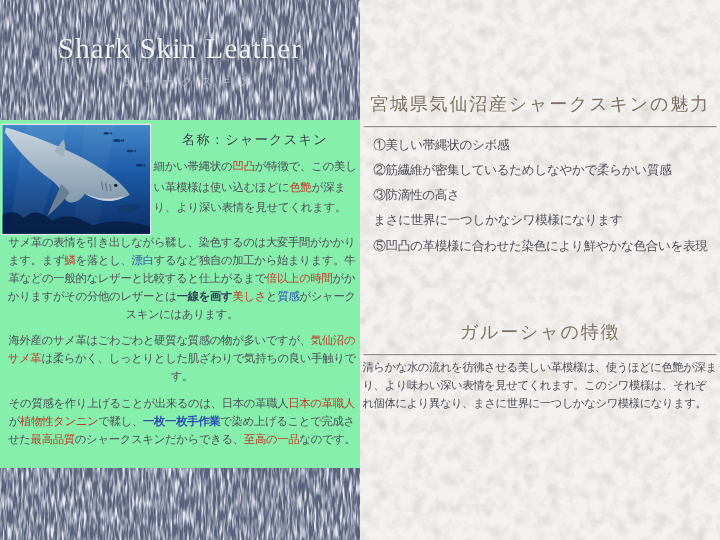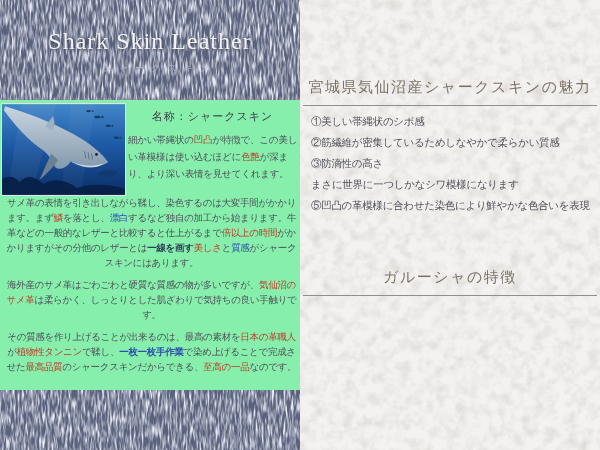--- a/index.html
+++ b/index.html
@@ -143,34 +143,35 @@
       </svg>
     </div>
 
     <div class="name-label">名称：シャークスキン</div>
 
     <div class="intro"><span>細かい帯縄状の</span><span class="seg-r">凹凸</span><span>が特徴で、この美しい革模様は使い込むほどに</span><span class="seg-r">色艶</span><span>が深まり、より深い表情を見せてくれます。</span></div>
 
     <div class="paras">
       <p><span>サメ革の表情を引き出しながら鞣し、染色するのは大変手間がかかります。まず</span><span class="seg-r">鱗</span><span>を落とし、</span><span class="seg-b">漂白</span><span>するなど独自の加工から始まります。牛革などの一般的なレザーと比較すると仕上がるまで</span><span class="seg-r">倍以上の時間</span><span>がかかりますがその分他のレザーとは</span><span class="seg-B">一線を画す</span><span class="seg-r">美しさ</span><span>と</span><span class="seg-b">質感</span><span>がシャークスキンにはあります。</span></p>
       <p><span>海外産のサメ革はごわごわと硬質な質感の物が多いですが、</span><span class="seg-r">気仙沼のサメ革</span><span>は柔らかく、しっとりとした肌ざわりで気持ちの良い手触りです。</span></p>
-      <p><span>その質感を作り上げることが出来るのは、最高の素材を</span><span class="seg-r">日本の革職人</span><span>が</span><span class="seg-r">植物性タンニン</span><span>で鞣し、</span><span class="seg-b seg-B">一枚一枚手作業</span><span>で染め上げることで完成させた</span><span class="seg-r">最高品質</span><span>のシャークスキンだからできる、</span><span class="seg-r">至高の一品</span><span>なのです。</span></p>
+      <p><span>その質感を作り上げることが出来るのは、日本の革職人</span><span class="seg-r">日本の革職人</span><span>が</span><span class="seg-r">植物性タンニン</span><span>で鞣し、</span><span class="seg-b seg-B">一枚一枚手作業</span><span>で染め上げることで完成させた</span><span class="seg-r">最高品質</span><span>のシャークスキンだからできる、</span><span class="seg-r">至高の一品</span><span>なのです。</span></p>
     </div>
   </div>
 
   <div class="right-panel">
     <h2 class="r-head r-head1">宮城県気仙沼産シャークスキンの魅力</h2>
     <div class="rule rule1"></div>
 
     <ul class="features">
       <li>①美しい帯縄状のシボ感</li>
       <li>②筋繊維が密集しているためしなやかで柔らかい質感</li>
       <li>③防滴性の高さ</li>
       <li>まさに世界に一つしかなシワ模様になります</li>
       <li>⑤凹凸の革模様に合わせた染色により鮮やかな色合いを表現</li>
     </ul>
 
     <h2 class="r-head r-head2">ガルーシャの特徴</h2>
     <div class="rule rule2"></div>
 
+    <p class="galuchat">清らかな水の流れを彷彿させる美しい革模様は、使うほどに色艶が深まり、より味わい深い表情を見せてくれます。このシワ模様は、それぞれ個体により異なり、まさに世界に一つしかなシワ模様になります。</p>
   </div>
 
 </div>
 
 </body></html>

